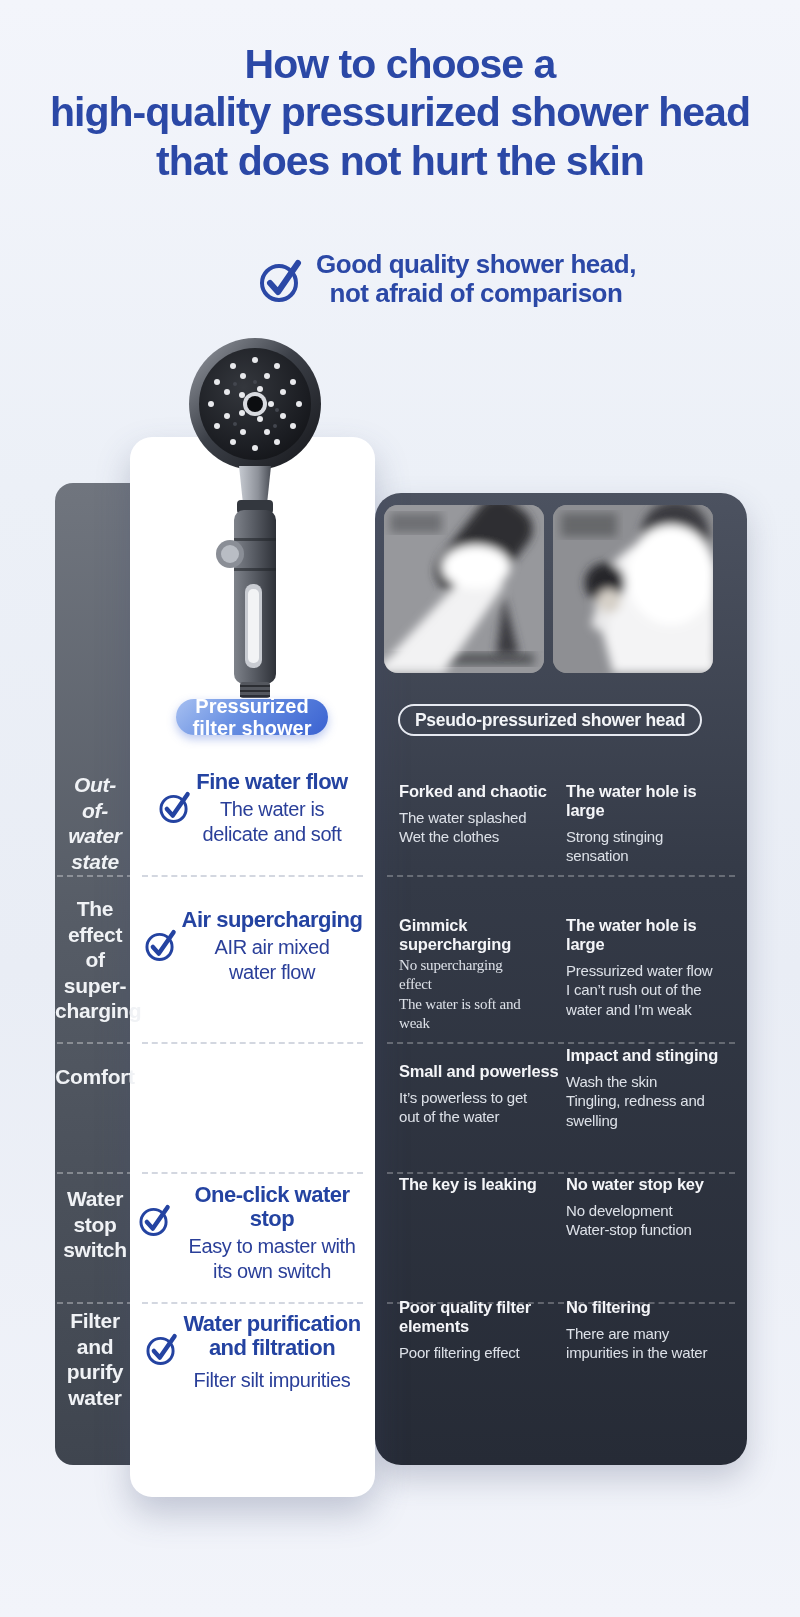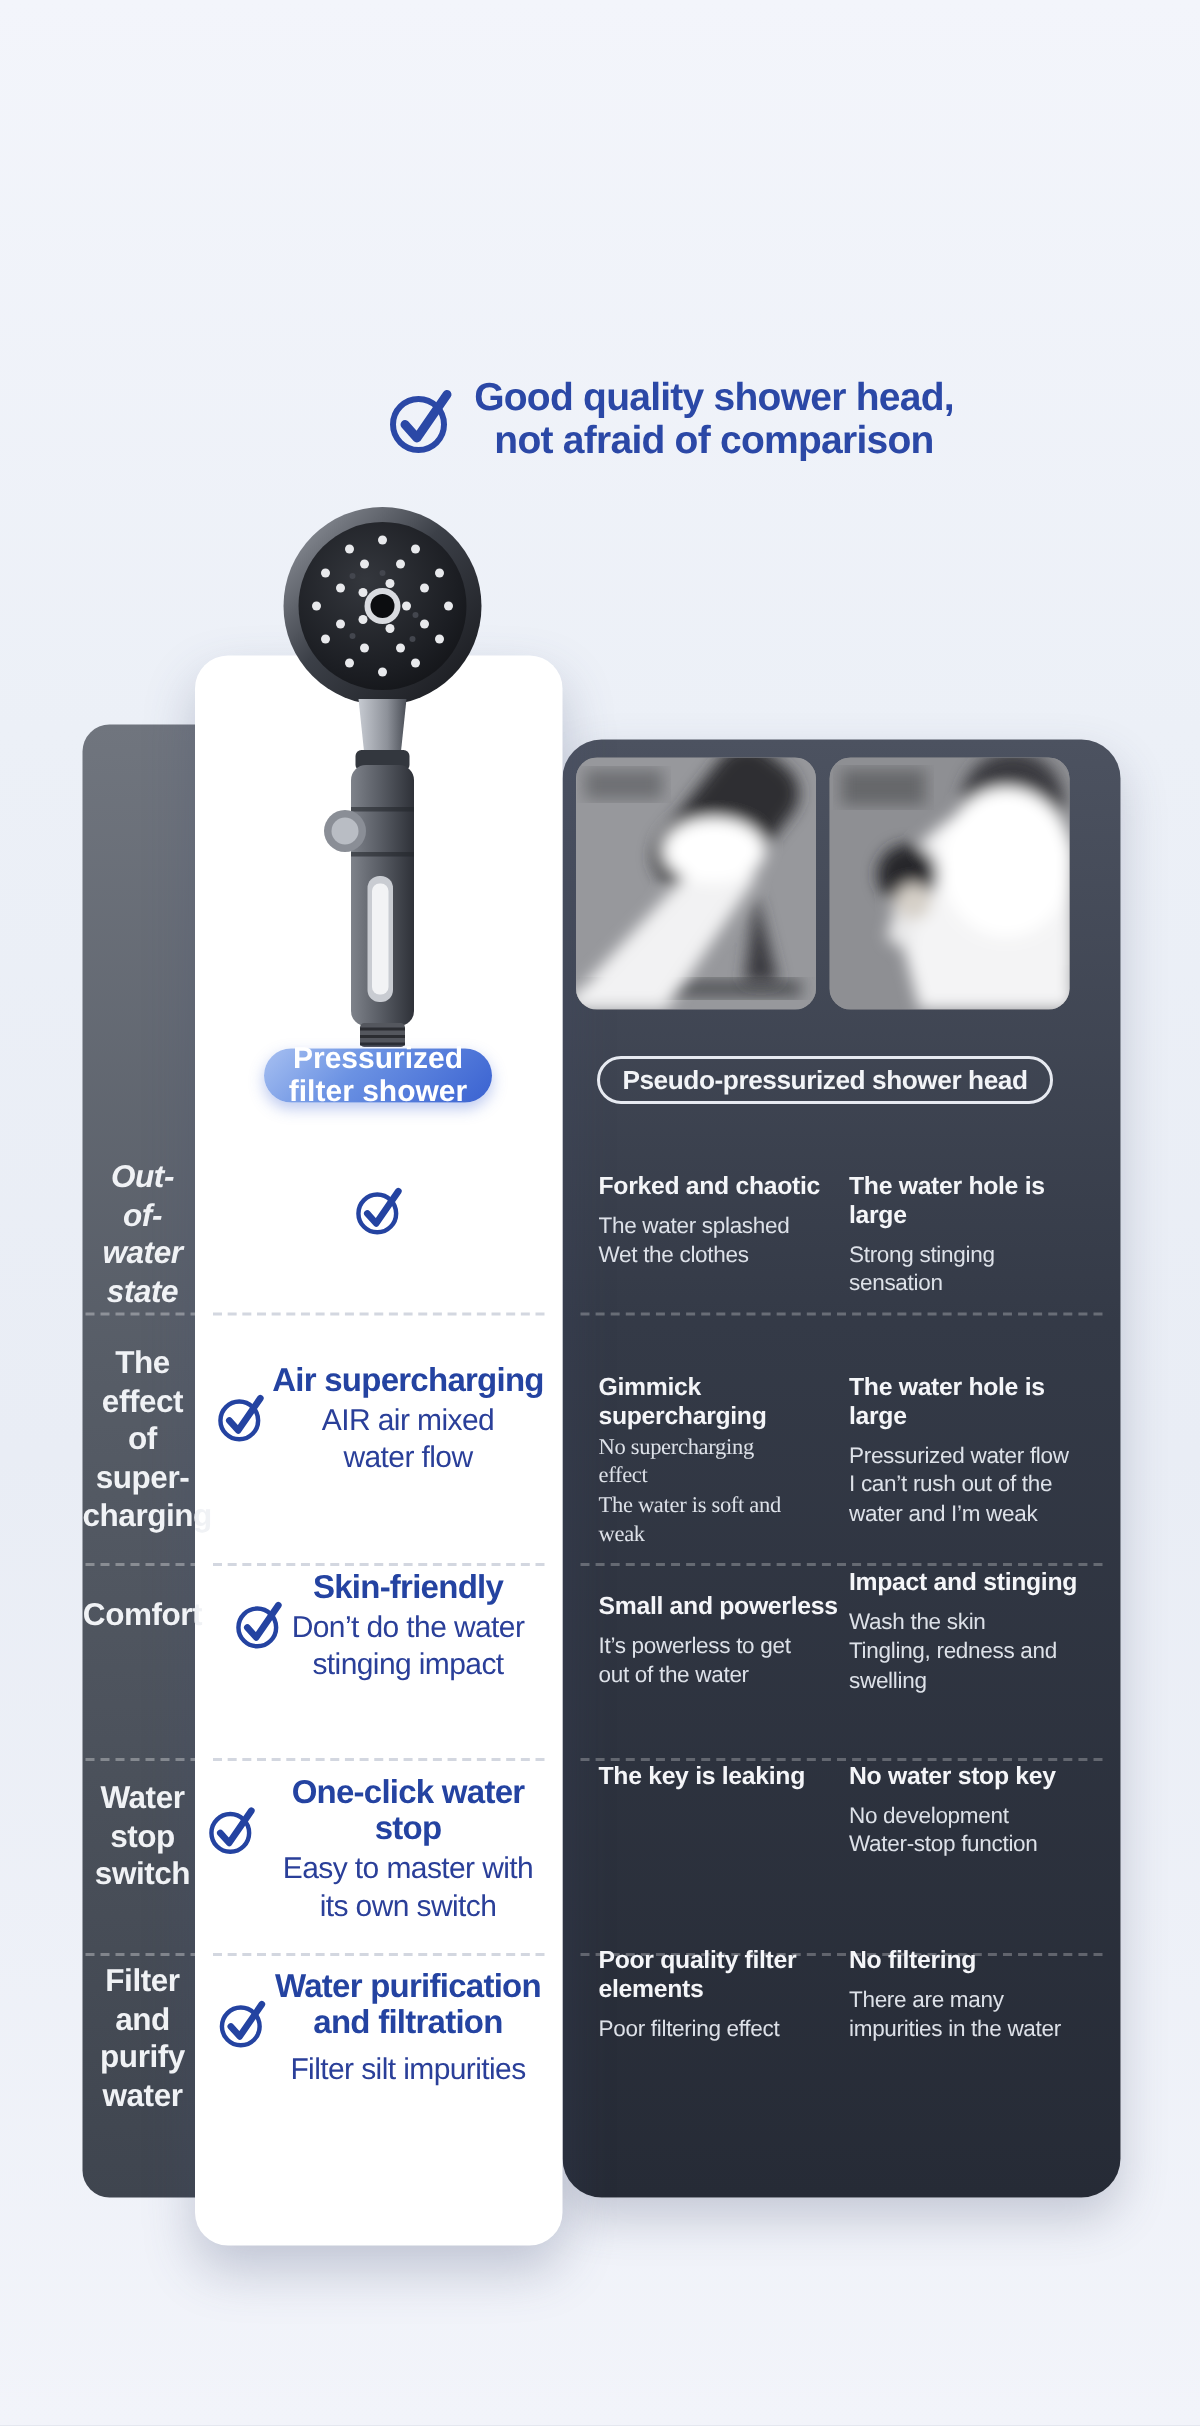--- a/index.html
+++ b/index.html
@@ -85,20 +85,23 @@
   .dash.on-grey{left:57px;width:76px;}
   .dash.on-white{left:142px;width:221px;border-top-color:#d3d7e0;}
   .dash.on-dark{left:387px;width:348px;border-top-color:rgba(255,255,255,.26);}
   .y1{top:875px;} .y2{top:1042px;} .y3{top:1172px;} .y4{top:1302px;}
 </style>
 </head>
 <body>
 
 <div class="stage">
 
+  <div class="main-title pre">How to choose a
+high-quality pressurized shower head
+that does not hurt the skin</div>
 
   <div class="subtitle-wrap">
     <span class="check-big">
       <svg width="46" height="52" viewBox="0 0 46 52">
         <circle cx="21" cy="30" r="17" fill="none" stroke="#2b48a6" stroke-width="4"></circle>
         <path d="M12 30 L20 39 L40 10" fill="none" stroke="#2b48a6" stroke-width="6" stroke-linecap="round" stroke-linejoin="round"></path>
       </svg>
     </span>
     <span class="subtitle-text pre">Good quality shower head,
 not afraid of comparison</span>
@@ -254,20 +257,25 @@
 of-
 water
 state</div>
   <div class="good-cell" style="top:770px;">
     <span class="good-check">
       <svg width="34" height="40" viewBox="0 0 46 52">
           <circle cx="21" cy="30" r="17" fill="none" stroke="#2443a1" stroke-width="4"></circle>
           <path d="M12 30 L20 39 L40 10" fill="none" stroke="#2443a1" stroke-width="6" stroke-linecap="round" stroke-linejoin="round"></path>
         </svg>
     </span>
+    <span class="good-text">
+      <div class="good-heading pre">Fine water flow</div>
+      <div class="good-body pre">The water is
+delicate and soft</div>
+    </span>
   </div>
   <div class="bad-cell c1" style="top:782px;">
     <div class="bad-heading pre">Forked and chaotic</div>
     <div class="bad-body pre">The water splashed
 Wet the clothes</div>
   </div>
   <div class="bad-cell c2" style="top:782px;">
     <div class="bad-heading pre">The water hole is large</div>
     <div class="bad-body pre">Strong stinging
 sensation</div>
@@ -299,33 +307,20 @@
 weak</div>
   </div>
   <div class="bad-cell c2" style="top:916px;">
     <div class="bad-heading pre">The water hole is large</div>
     <div class="bad-body pre">Pressurized water flow
 I can’t rush out of the
 water and I’m weak</div>
   </div>
 
   <div class="category pre" style="top:1064px;">Comfort</div>
-  <div class="good-cell" style="top:1046px;">
-    <span class="good-check">
-      <svg width="34" height="40" viewBox="0 0 46 52">
-          <circle cx="21" cy="30" r="17" fill="none" stroke="#2443a1" stroke-width="4"></circle>
-          <path d="M12 30 L20 39 L40 10" fill="none" stroke="#2443a1" stroke-width="6" stroke-linecap="round" stroke-linejoin="round"></path>
-        </svg>
-    </span>
-    <span class="good-text">
-      <div class="good-heading pre">Skin-friendly</div>
-      <div class="good-body pre">Don’t do the water
-stinging impact</div>
-    </span>
-  </div>
   <div class="bad-cell c1" style="top:1062px;">
     <div class="bad-heading pre">Small and powerless</div>
     <div class="bad-body pre">It’s powerless to get
 out of the water</div>
   </div>
   <div class="bad-cell c2" style="top:1046px;">
     <div class="bad-heading pre">Impact and stinging</div>
     <div class="bad-body pre">Wash the skin
 Tingling, redness and
 swelling</div>

